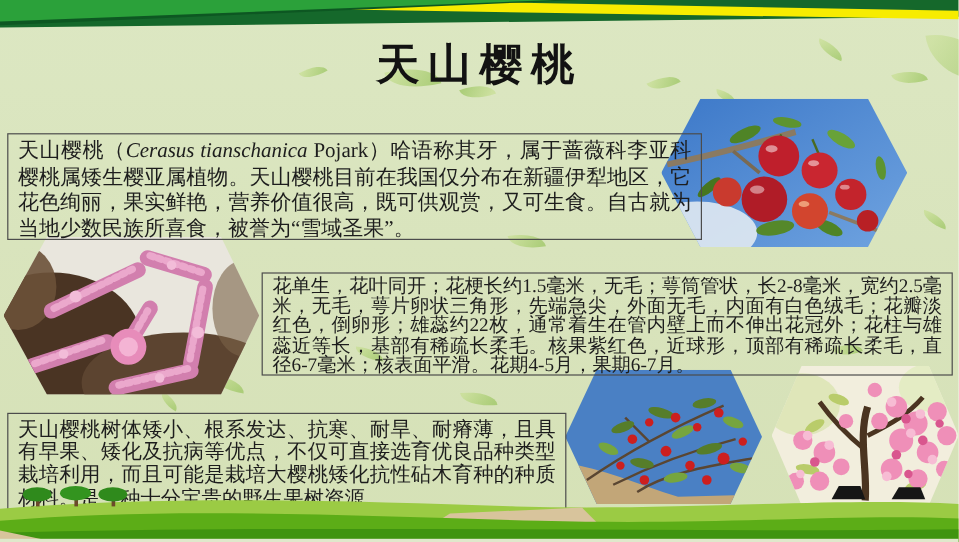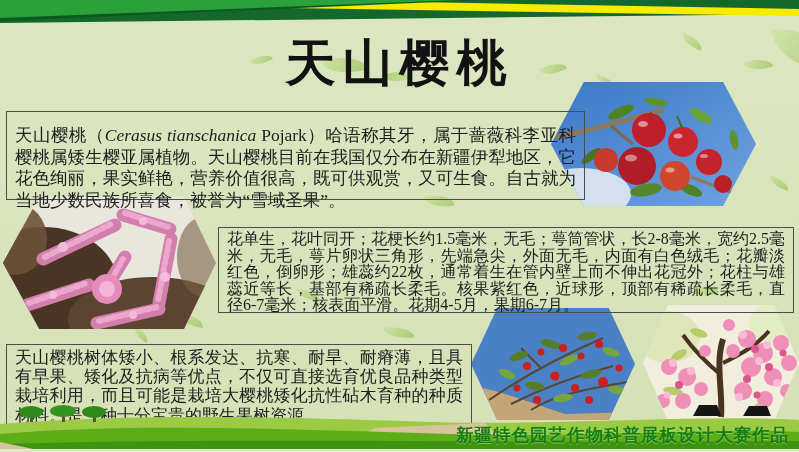--- a/index.html
+++ b/index.html
@@ -13,30 +13,30 @@
   .band{ position:absolute; top:0; left:0; width:799px; height:26px; z-index:5; }
   
   .leaf{
     position:absolute; z-index:1; opacity:.6;
     background:linear-gradient(135deg,#c3dd8a 10%,#8fbf4e 90%);
     border-radius:0 100% 0 100%;
   }
   
   .title{
     position:absolute; top:30px; left:0; width:799px; text-align:center; z-index:4;
-    font-size:50px; font-weight:bold; color:#121212; letter-spacing:7px;
+    font-size:36px; font-weight:bold; color:#121212; letter-spacing:7px;
     font-family:"Liberation Serif","DejaVu Serif",serif;
   }
   
   .tbox{
     position:absolute; z-index:3; border:1px solid #4c4c4c;
     color:#1d1d1d; text-align:justify; background:transparent;
   }
   .tbox-intro{ left:6px; top:111px; width:579px; height:89px;
-    padding:13px 8px 0 8px; font-size:17.5px; line-height:21.5px; }
+    padding:3px 8px 0 8px; font-size:17.5px; line-height:21.5px; }
   .tbox-morph{ left:218px; top:212px; width:576px; height:86px;
     padding:3px 8px 0 8px; font-size:16px; line-height:16.6px;margin-top:15px; }
   .tbox-value{ left:6px; top:344px; width:466px; height:81px;
     padding:3px 8px 0 8px; font-size:17px; line-height:19.2px; }
   .sci{ font-style:italic; }
   
   .hex{
     position:absolute; z-index:2; overflow:hidden;
     clip-path:polygon(0 50%,16% 0,84% 0,100% 50%,84% 100%,16% 100%);
   }
@@ -275,15 +275,14 @@
       <ellipse cx="63" cy="7" rx="13" ry="6" fill="#33941f"></ellipse>
       <ellipse cx="94" cy="8" rx="12" ry="6" fill="#2f8a1c"></ellipse>
     </g>
     <polygon points="375,24 485,19 508,42 418,46 340,46" fill="#d8c49c"></polygon>
     <path d="M0,30 C140,18 300,26 450,30 C600,34 700,24 799,28 L799,48 L0,48 Z" fill="#5cad17"></path>
     <path d="M0,40 C250,33 550,40 799,37 L799,48 L0,48 Z" fill="#3f940f"></path>
     <polygon points="0,38 48,48 0,48" fill="#d8c49c"></polygon>
     <rect x="0" y="45" width="799" height="3" fill="#dfe8cb"></rect>
   </svg>
 
-  <div class="credit">新疆特色园艺作物科普展板设计大赛作品</div>
 
 </div>
 
 </body></html>

